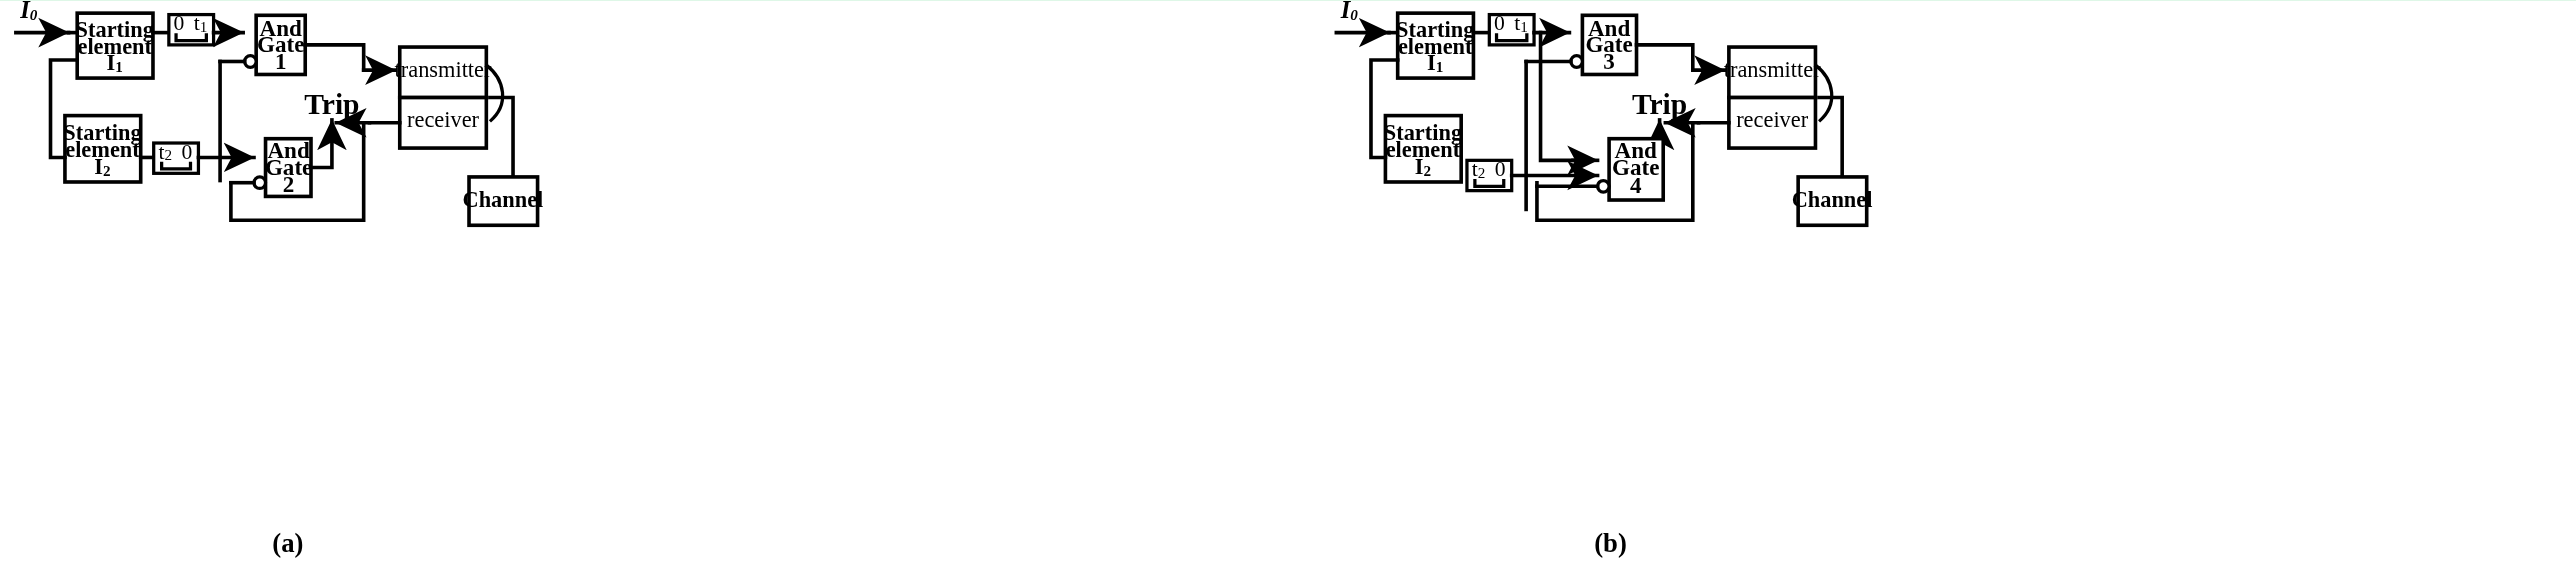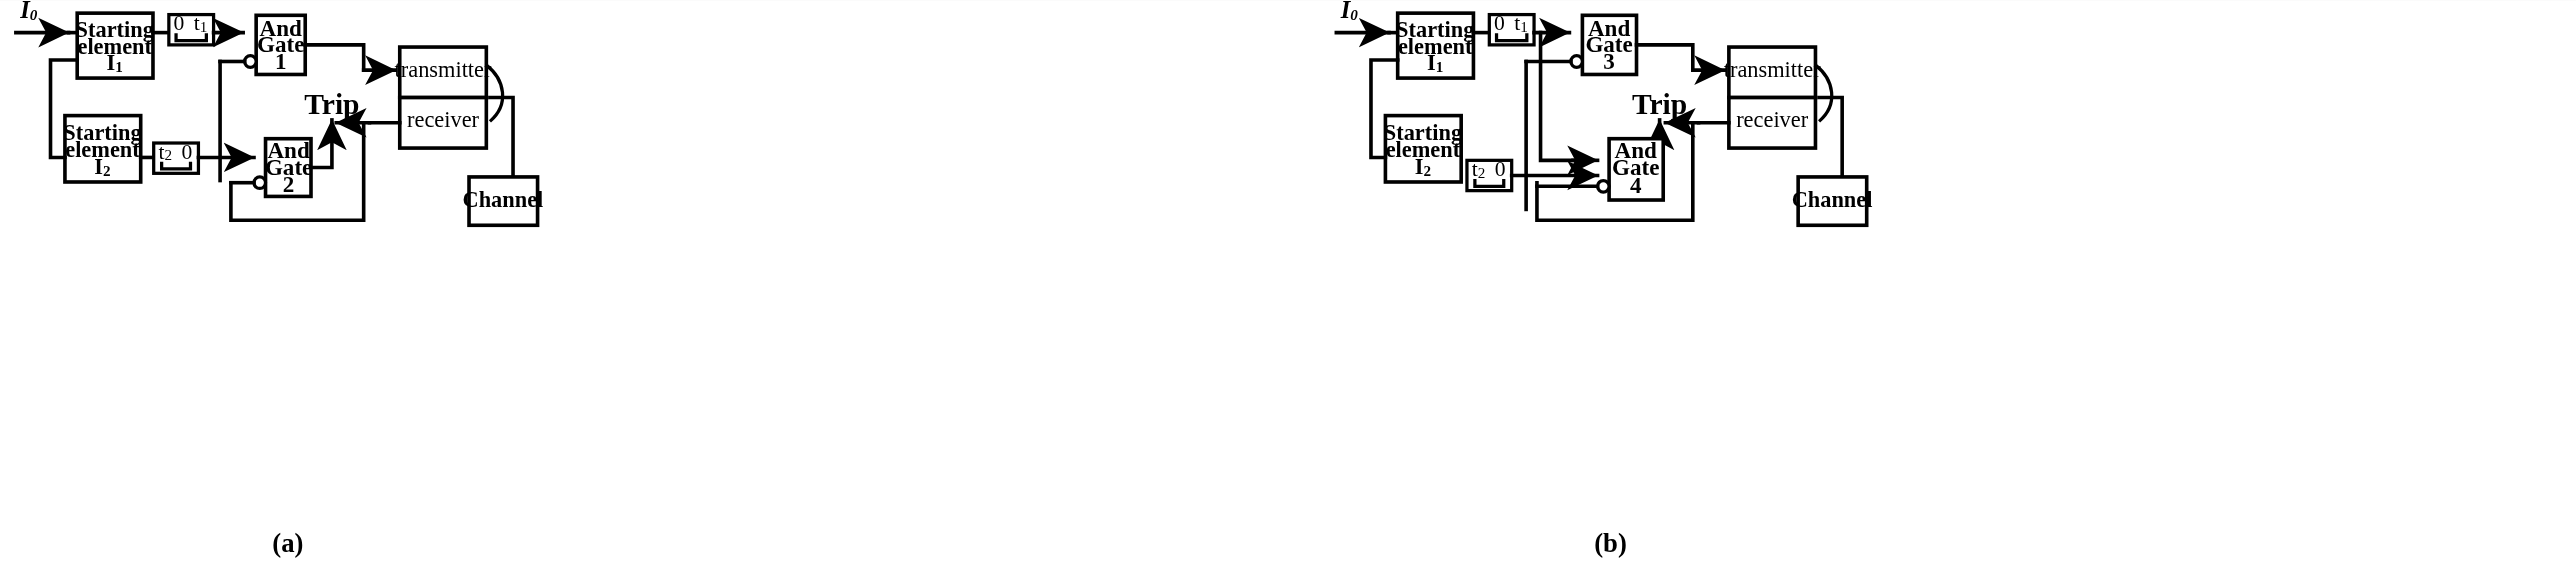--- a/index.html
+++ b/index.html
@@ -4,21 +4,21 @@
 <style>
   html, body {
     margin: 0;
     padding: 0;
     background: #ffffff;
   }
   #root {
     position: relative;
     width: 2576px;
     height: 579px;
-    background: #e5e5e5;
+    background: #22c55e;
     font-family: "Liberation Serif", "DejaVu Serif", serif;
   }
   svg { display: block; }
   .blk { fill: #ffffff; stroke: #000000; stroke-width: 5; }
   .blk-thin { fill: #ffffff; stroke: #000000; stroke-width: 4.5; }
   .wire { stroke: #000000; stroke-width: 5; fill: none; stroke-linecap: square; }
   .wire-thin { stroke: #000000; stroke-width: 4.5; fill: none; }
   .bubble { fill: #ffffff; stroke: #000000; stroke-width: 4.5; }
   .tlabel {
     font-family: "Liberation Serif", "DejaVu Serif", serif;

